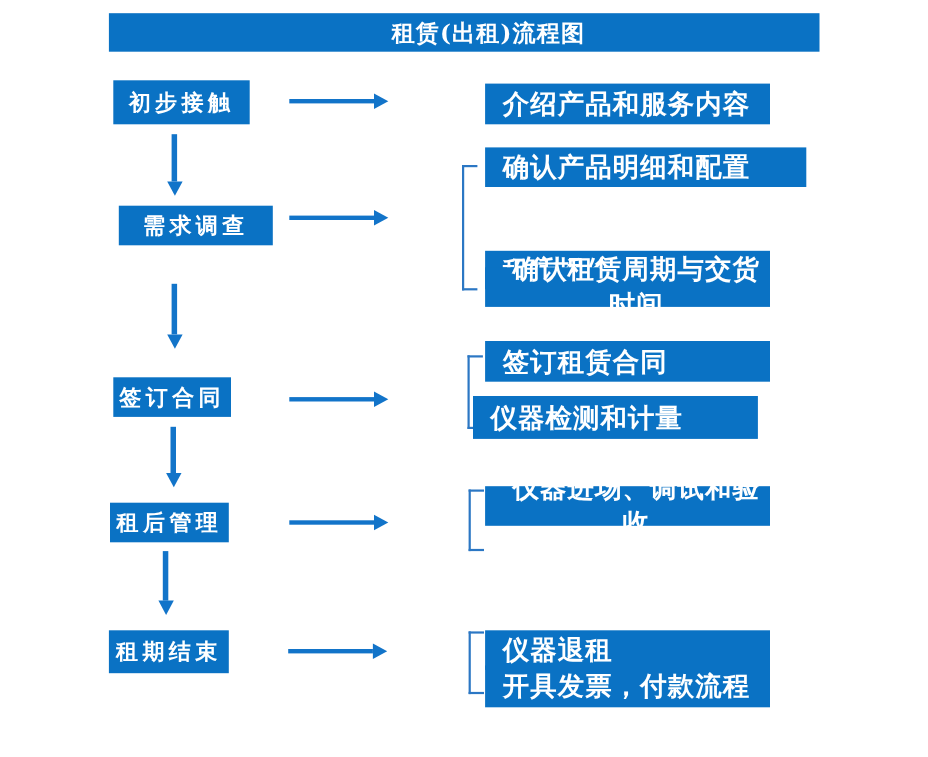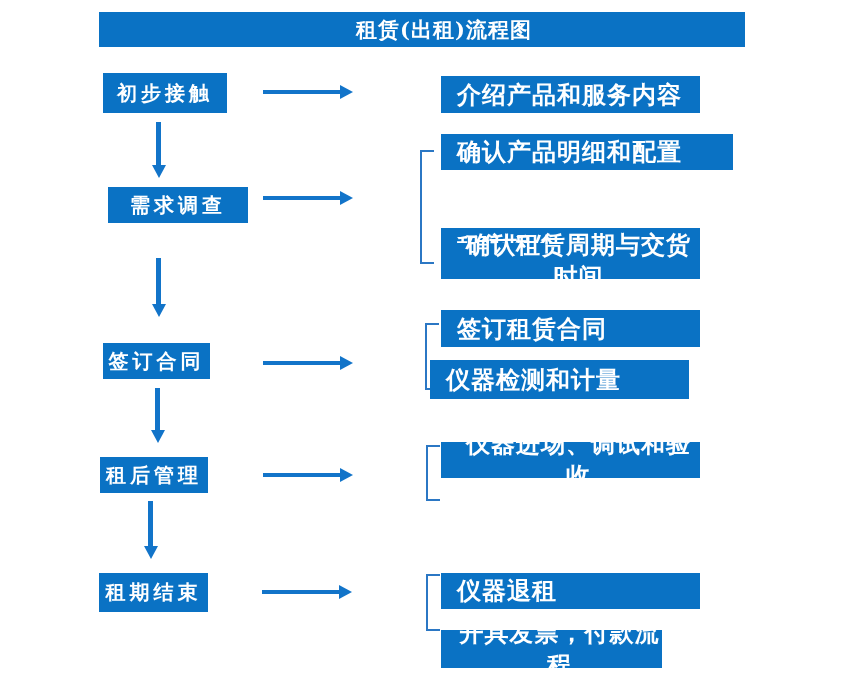--- a/index.html
+++ b/index.html
@@ -84,15 +84,15 @@
   <div class="box detail-box" style="left:441px; top:134px; width:292px; height:36px;">确认产品明细和配置</div>
   <div class="box detail-box" style="left:441px; top:188px; width:259px; height:35px;margin-top:40px;">租赁报价</div>
   <div class="box detail-box" style="left:441px; top:243px; width:259px; height:36px;">确认租赁周期与交货时间</div>
 
   <div class="box detail-box" style="left:441px; top:310px; width:259px; height:37px;">签订租赁合同</div>
   <div class="box detail-box" style="left:430px; top:360px; width:259px; height:39px;">仪器检测和计量</div>
 
   <div class="box detail-box" style="left:441px; top:422px; width:259px; height:36px;margin-top:20px;">仪器进场、调试和验收</div>
 
   <div class="box detail-box" style="left:441px; top:557px; width:259px; height:36px;margin-top:16px;">仪器退租</div>
-  <div class="box detail-box" style="left:441px; top:605px; width:221px; height:38px;margin-top:25px;">开具发票，付款流程</div>
+  <div class="box detail-box" style="left:441px; top:605px; width:259px; height:38px;">开具发票，付款流程</div>
 
 </div>
 
 </body></html>

